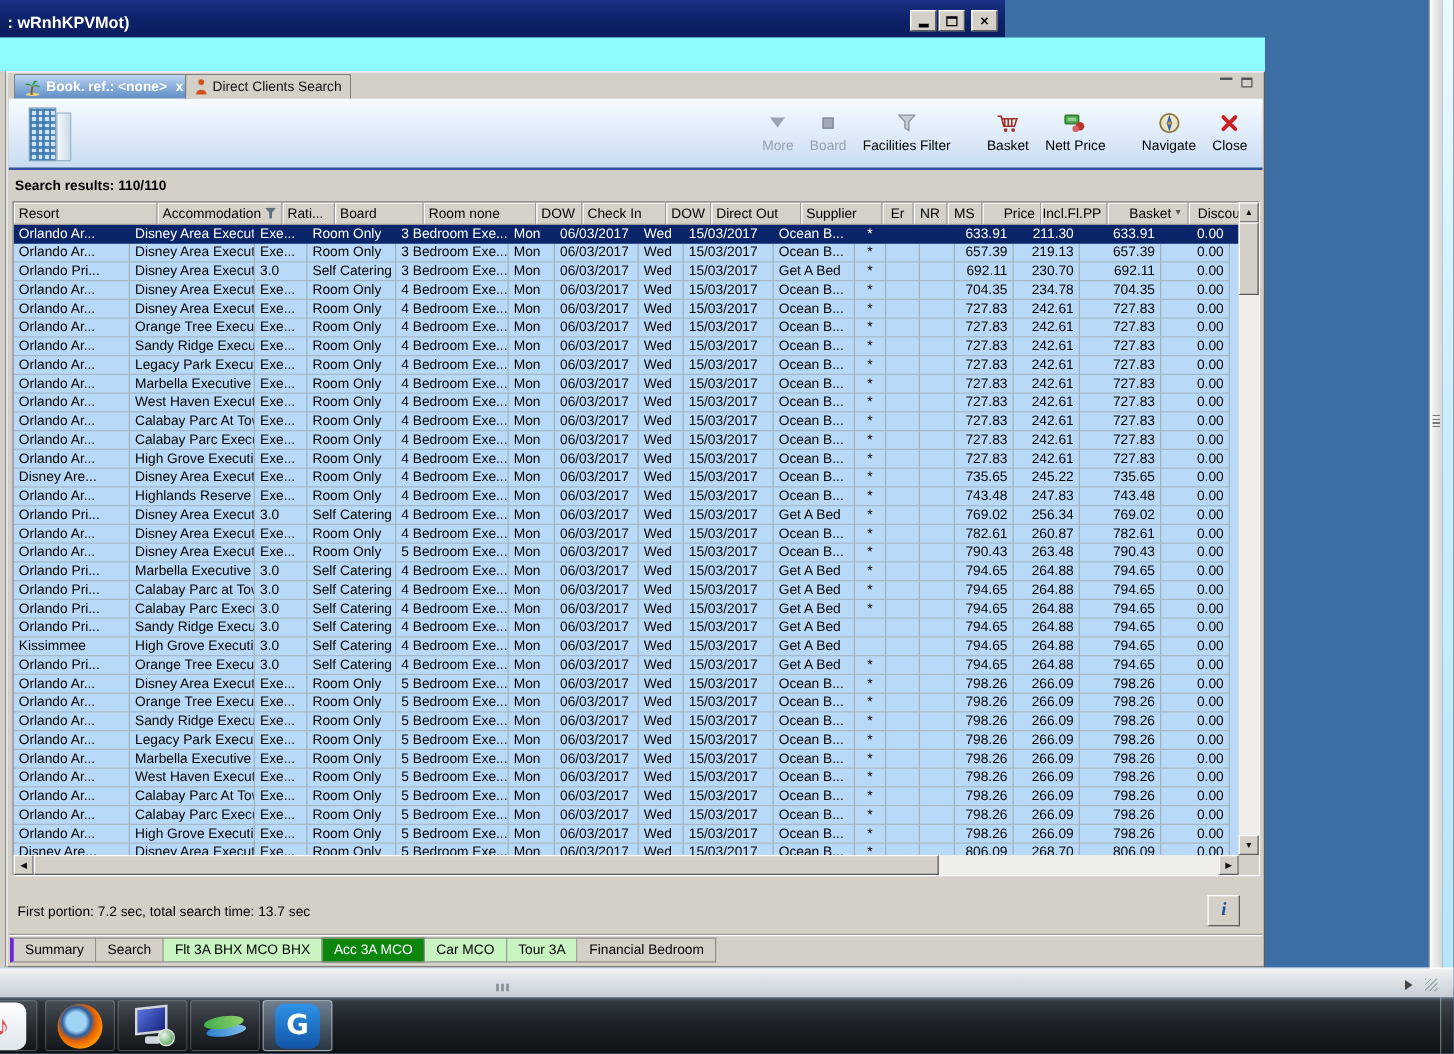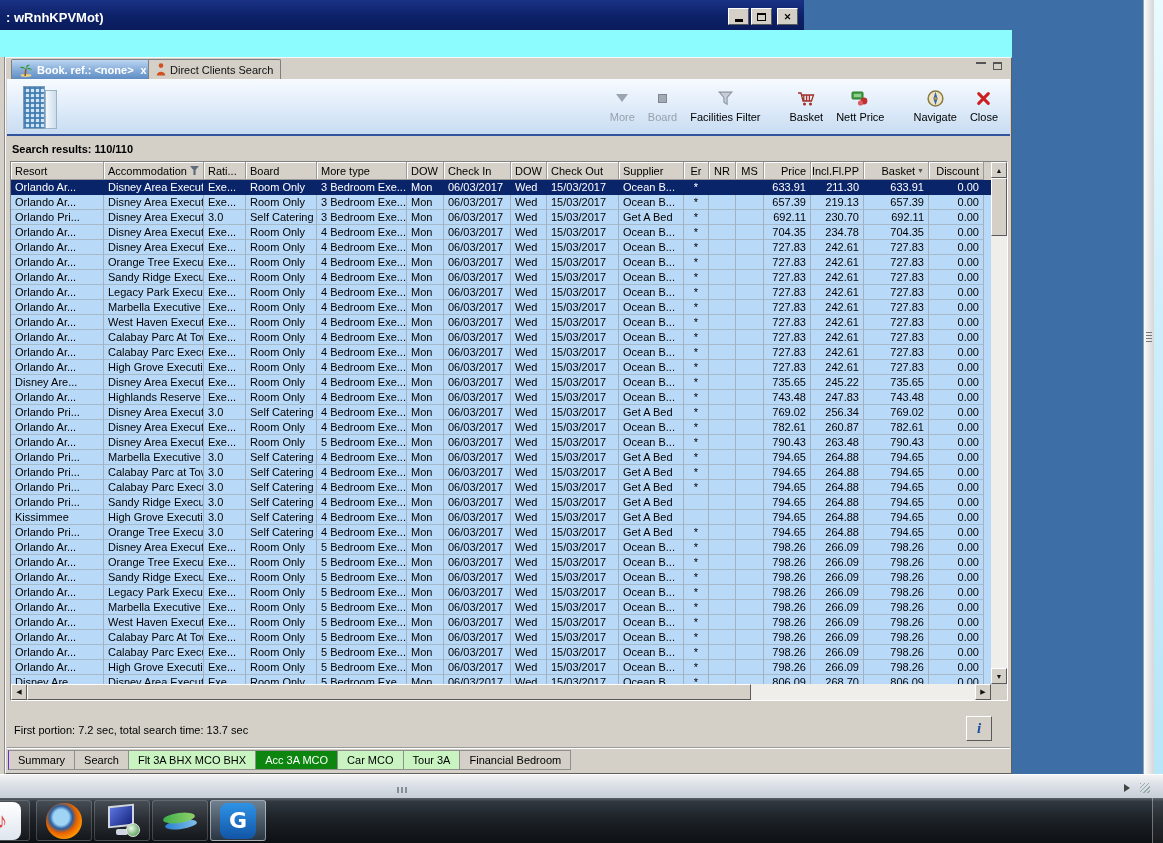--- a/index.html
+++ b/index.html
@@ -102,21 +102,21 @@
 
   
   .status-text{position:absolute;left:8px;top:666px;font-size:11px;}
   .info-btn{position:absolute;right:19px;top:658px;width:26px;height:25px;background:#d4d0c8;
     border:1px solid;border-color:#ffffff #5a5a5a #5a5a5a #ffffff;display:flex;align-items:center;justify-content:center;
     color:#1a50a0;font-family:"Liberation Serif",serif;font-style:italic;font-weight:bold;font-size:15px;}
   .bottom-divider{position:absolute;left:1px;top:689px;width:1003px;height:2px;border-top:1px solid #9a9a9a;border-bottom:1px solid #fff;}
   .bottom-tabs{position:absolute;left:2px;top:692px;height:21px;display:flex;}
   .btab{height:20px;padding:3px 9px 0;font-size:11px;border:1px solid #8f8f8f;border-left:none;
     background:#d4d0c8;white-space:nowrap;cursor:default;}
-  .btab:first-child{border-left:1px solid #6d28d9;}
+  .btab:first-child{border-left:3px solid #6d28d9;}
   .btab.green{background:#c9f4c2;}
   .btab.green-active{background:#0c860e;color:#fff;}
 
   
   .footer-strip{position:absolute;left:0;top:774px;width:1163px;height:24px;
     background:linear-gradient(180deg,#f2f2f2 0%,#dde2e8 40%,#c7ced6 100%);border-top:1px solid #ffffff;}
   .grip-dots{position:absolute;left:397px;top:12px;display:flex;gap:2px;}
   .grip-dots span{width:2px;height:6px;background:#858d95;}
   .mini-arrow-right{position:absolute;left:1124px;top:9px;width:0;height:0;
     border-top:4px solid transparent;border-bottom:4px solid transparent;border-left:6px solid #444;}
@@ -281,47 +281,47 @@
           </span>
           <span>Close</span>
         </div>
       </div>
     </div>
 
     <div class="search-results">Search results: 110/110</div>
 
     <div class="grid-frame">
       <div class="grid-header">
-          <div class="th al-left" style="width: 93px;">
+          <div class="th al-left" style="width: 115px;">
             <span>Resort</span>
           </div>
           <div class="th al-left" style="width: 100px;">
             <span>Accommodation</span>
             <span class="funnel"></span>
           </div>
           <div class="th al-left" style="width: 42px;">
             <span>Rati...</span>
           </div>
           <div class="th al-left" style="width: 71px;">
             <span>Board</span>
           </div>
           <div class="th al-left" style="width: 90px;">
-            <span>More type</span>
+            <span>Room none</span>
           </div>
           <div class="th al-left" style="width: 37px;">
             <span>DOW</span>
           </div>
           <div class="th al-left" style="width: 67px;">
             <span>Check In</span>
           </div>
           <div class="th al-left" style="width: 36px;">
             <span>DOW</span>
           </div>
           <div class="th al-left" style="width: 72px;">
-            <span>Check Out</span>
+            <span>Direct Out</span>
           </div>
           <div class="th al-left" style="width: 65px;">
             <span>Supplier</span>
           </div>
           <div class="th al-center" style="width: 25px;">
             <span>Er</span>
           </div>
           <div class="th al-center" style="width: 27px;">
             <span>NR</span>
           </div>

